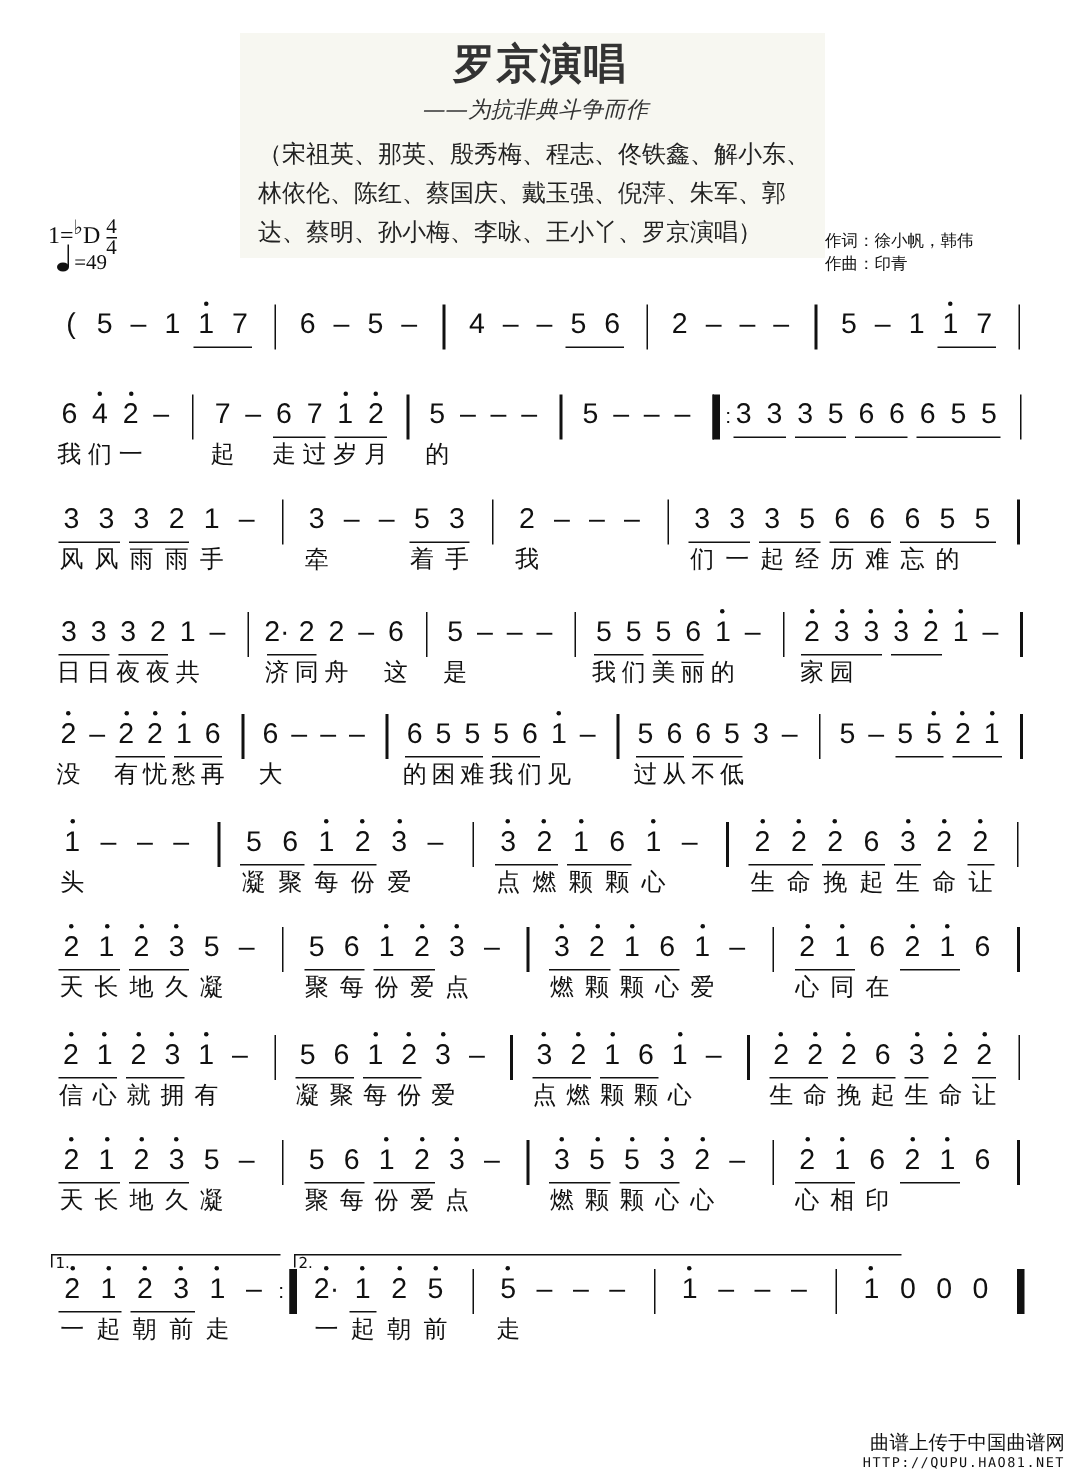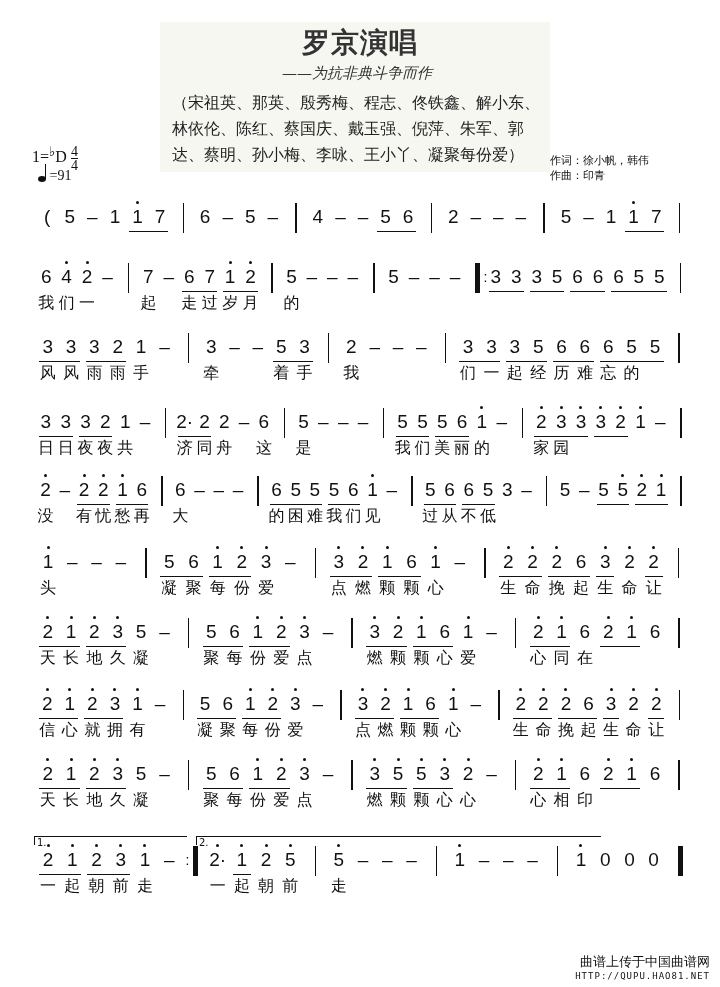--- a/index.html
+++ b/index.html
@@ -28,29 +28,29 @@
   .volta span{font-size:10px;position:absolute;left:2px;top:0;}
   .footer{position:absolute;right:10px;bottom:6px;text-align:right;font-size:13px;}
   .footer .url{font-family:"DejaVu Sans Mono",monospace;font-size:9px;letter-spacing:1px;text-align:center;}
 </style>
 </head>
 <body>
 
 <div class="header-bg"></div>
 <div class="title">罗京演唱</div>
 <div class="subtitle">——为抗非典斗争而作</div>
-<div class="singers">（宋祖英、那英、殷秀梅、程志、佟铁鑫、解小东、林依伦、陈红、蔡国庆、戴玉强、倪萍、朱军、郭达、蔡明、孙小梅、李咏、王小丫、凝聚每份爱）</div>
+<div class="singers">（宋祖英、那英、殷秀梅、程志、佟铁鑫、解小东、林依伦、陈红、蔡国庆、戴玉强、倪萍、朱军、郭达、蔡明、孙小梅、李咏、王小丫、罗京演唱）</div>
 
 <div class="key">
   <span>1=</span><sup>♭</sup><span>D</span>
   <span class="frac"><span class="top">4</span><span>4</span></span>
 </div>
 <div class="tempo">
   <span class="note"></span>
-  <span>=91</span>
+  <span>=49</span>
 </div>
 <div class="credits">
   <div>作词：徐小帆，韩伟</div>
   <div>作曲：印青</div>
 </div>
 
 <div id="score">
     <div class="row" style="top: 205px;">
       <div class="tok" style="left: 36px; width: 22.5517px;">(</div>
       <div class="tok" style="left: 58.5517px; width: 22.5517px;">5</div>

